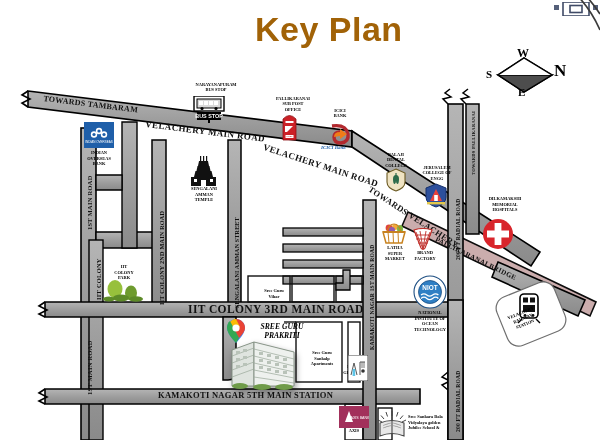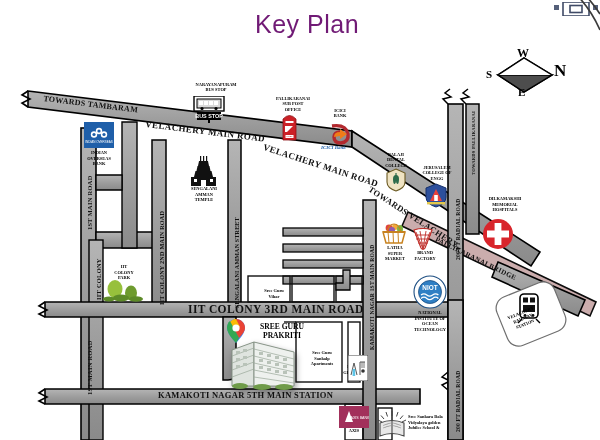--- a/index.html
+++ b/index.html
@@ -1,27 +1,27 @@
 <!DOCTYPE html>
 <html><head>
 <meta charset="utf-8">
 <style>
   html,body{margin:0;padding:0;background:#ffffff;}
   body{width:600px;height:440px;position:relative;overflow:hidden;
        font-family:"Liberation Serif", serif;}
   #map{position:absolute;inset:0;width:600px;height:440px;}
 
   .title{position:absolute;left:255px;top:10px;font-family:"Liberation Sans",sans-serif;
-         font-weight:normal;font-size:25px;color:#701a75;letter-spacing:.5px;}
+         font-weight:bold;font-size:34px;color:#a16207;letter-spacing:.5px;}
 
   
   .lbl{position:absolute;font-family:"Liberation Serif",serif;font-weight:bold;
        color:#000;text-align:center;line-height:1.05;white-space:pre-line;}
   .lbl.tiny{font-size:4.4px;}
-  .lbl.sm{font-size:6px;}
+  .lbl.sm{font-size:6px;font-style:italic;}
 
   
   .roadtxt{position:absolute;font-family:"Liberation Serif",serif;font-weight:bold;color:#111;
            white-space:nowrap;}
 
   .icon-box{position:absolute;}
 
   
   .compass{position:absolute;left:480px;top:50px;width:100px;height:50px;}
   .compass span{position:absolute;font-family:"Liberation Serif",serif;font-weight:bold;color:#000;}

